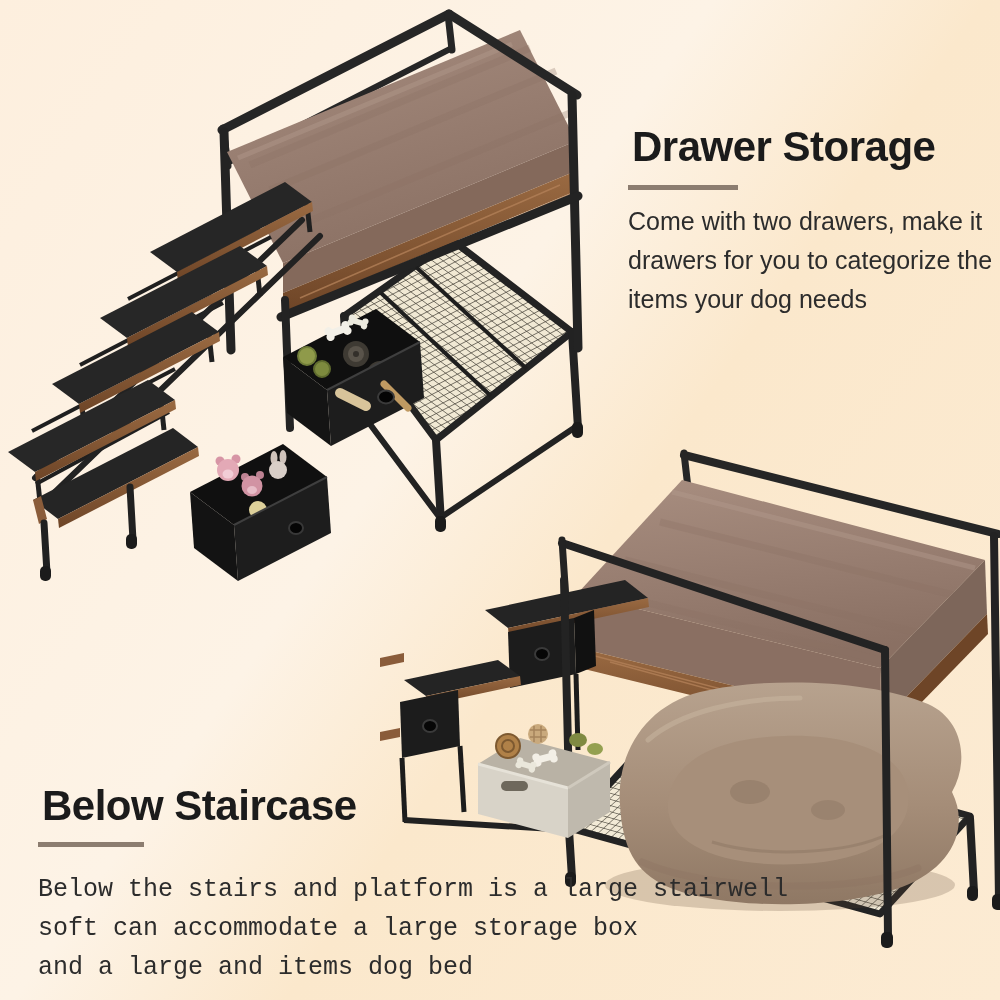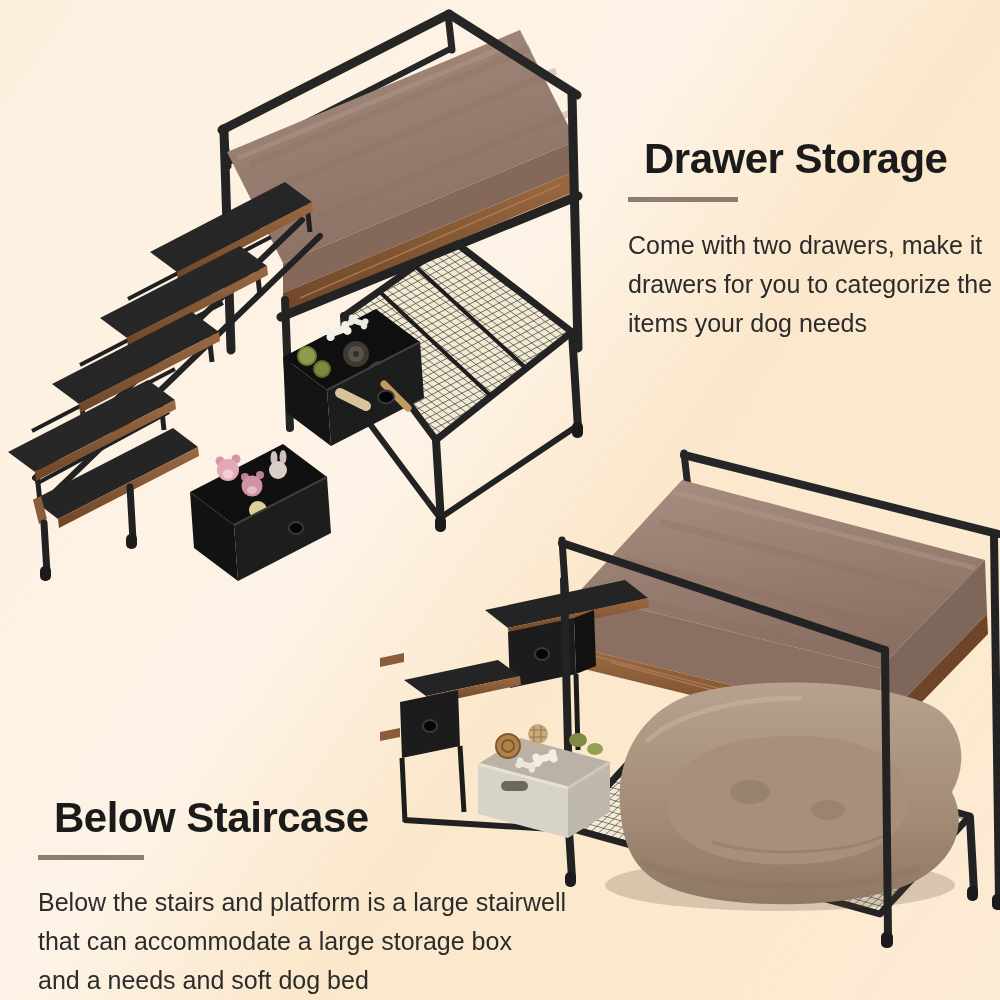--- a/index.html
+++ b/index.html
@@ -3,23 +3,23 @@
 <meta charset="utf-8">
 <style>
   html,body{margin:0;padding:0;}
   #canvas{
     position:relative;width:1000px;height:1000px;overflow:hidden;
     background:linear-gradient(125deg,#fdefde 0%,#fdf3e6 42%,#fbe8cc 58%,#fcebd3 100%);
     font-family:"Liberation Sans",sans-serif;
   }
   .figure{position:absolute;}
   .text-block{position:absolute;}
-  .heading{font-size:42px;font-weight:bold;color:#1b1b1b;line-height:1;letter-spacing:-0.5px;white-space:nowrap;margin:16px;}
+  .heading{font-size:42px;font-weight:bold;color:#1b1b1b;line-height:1;letter-spacing:-0.5px;white-space:nowrap;margin:4px;}
   .divider{width:110px;height:5px;background:#8c7d70;margin-top:17px;}
-  .body-copy{margin-top:24px;}
+  .body-copy{margin-top:12px;}
   .body-line{font-size:25px;line-height:39px;color:#2c2c2c;white-space:nowrap;}
 </style>
 </head>
 <body>
 
 <div id="canvas">
 
   <div class="figure" style="left:0;top:0;width:620px;height:670px;">
     <svg width="620" height="670" viewBox="0 0 620 670">
       <defs>
@@ -296,20 +296,20 @@
     <div class="body-copy">
       <div class="body-line">Come with two drawers, make it</div>
       <div class="body-line">drawers for you to categorize the</div>
       <div class="body-line">items your dog needs</div>
     </div>
   </div>
 
   <div class="text-block" style="left:38px;top:781px;">
     <h1 class="heading">Below Staircase</h1>
     <div class="divider" style="margin-top:15px;width:106px;"></div>
-    <div class="body-copy" style="margin-top:23px;">
+    <div class="body-copy" style="margin-top:23px;font-family:Liberation Mono, monospace;">
       <div class="body-line">Below the stairs and platform is a large stairwell</div>
-      <div class="body-line">that can accommodate a large storage box</div>
-      <div class="body-line">and a needs and soft dog bed</div>
+      <div class="body-line">soft can accommodate a large storage box</div>
+      <div class="body-line">and a large and items dog bed</div>
     </div>
   </div>
 
 </div>
 
 </body></html>

